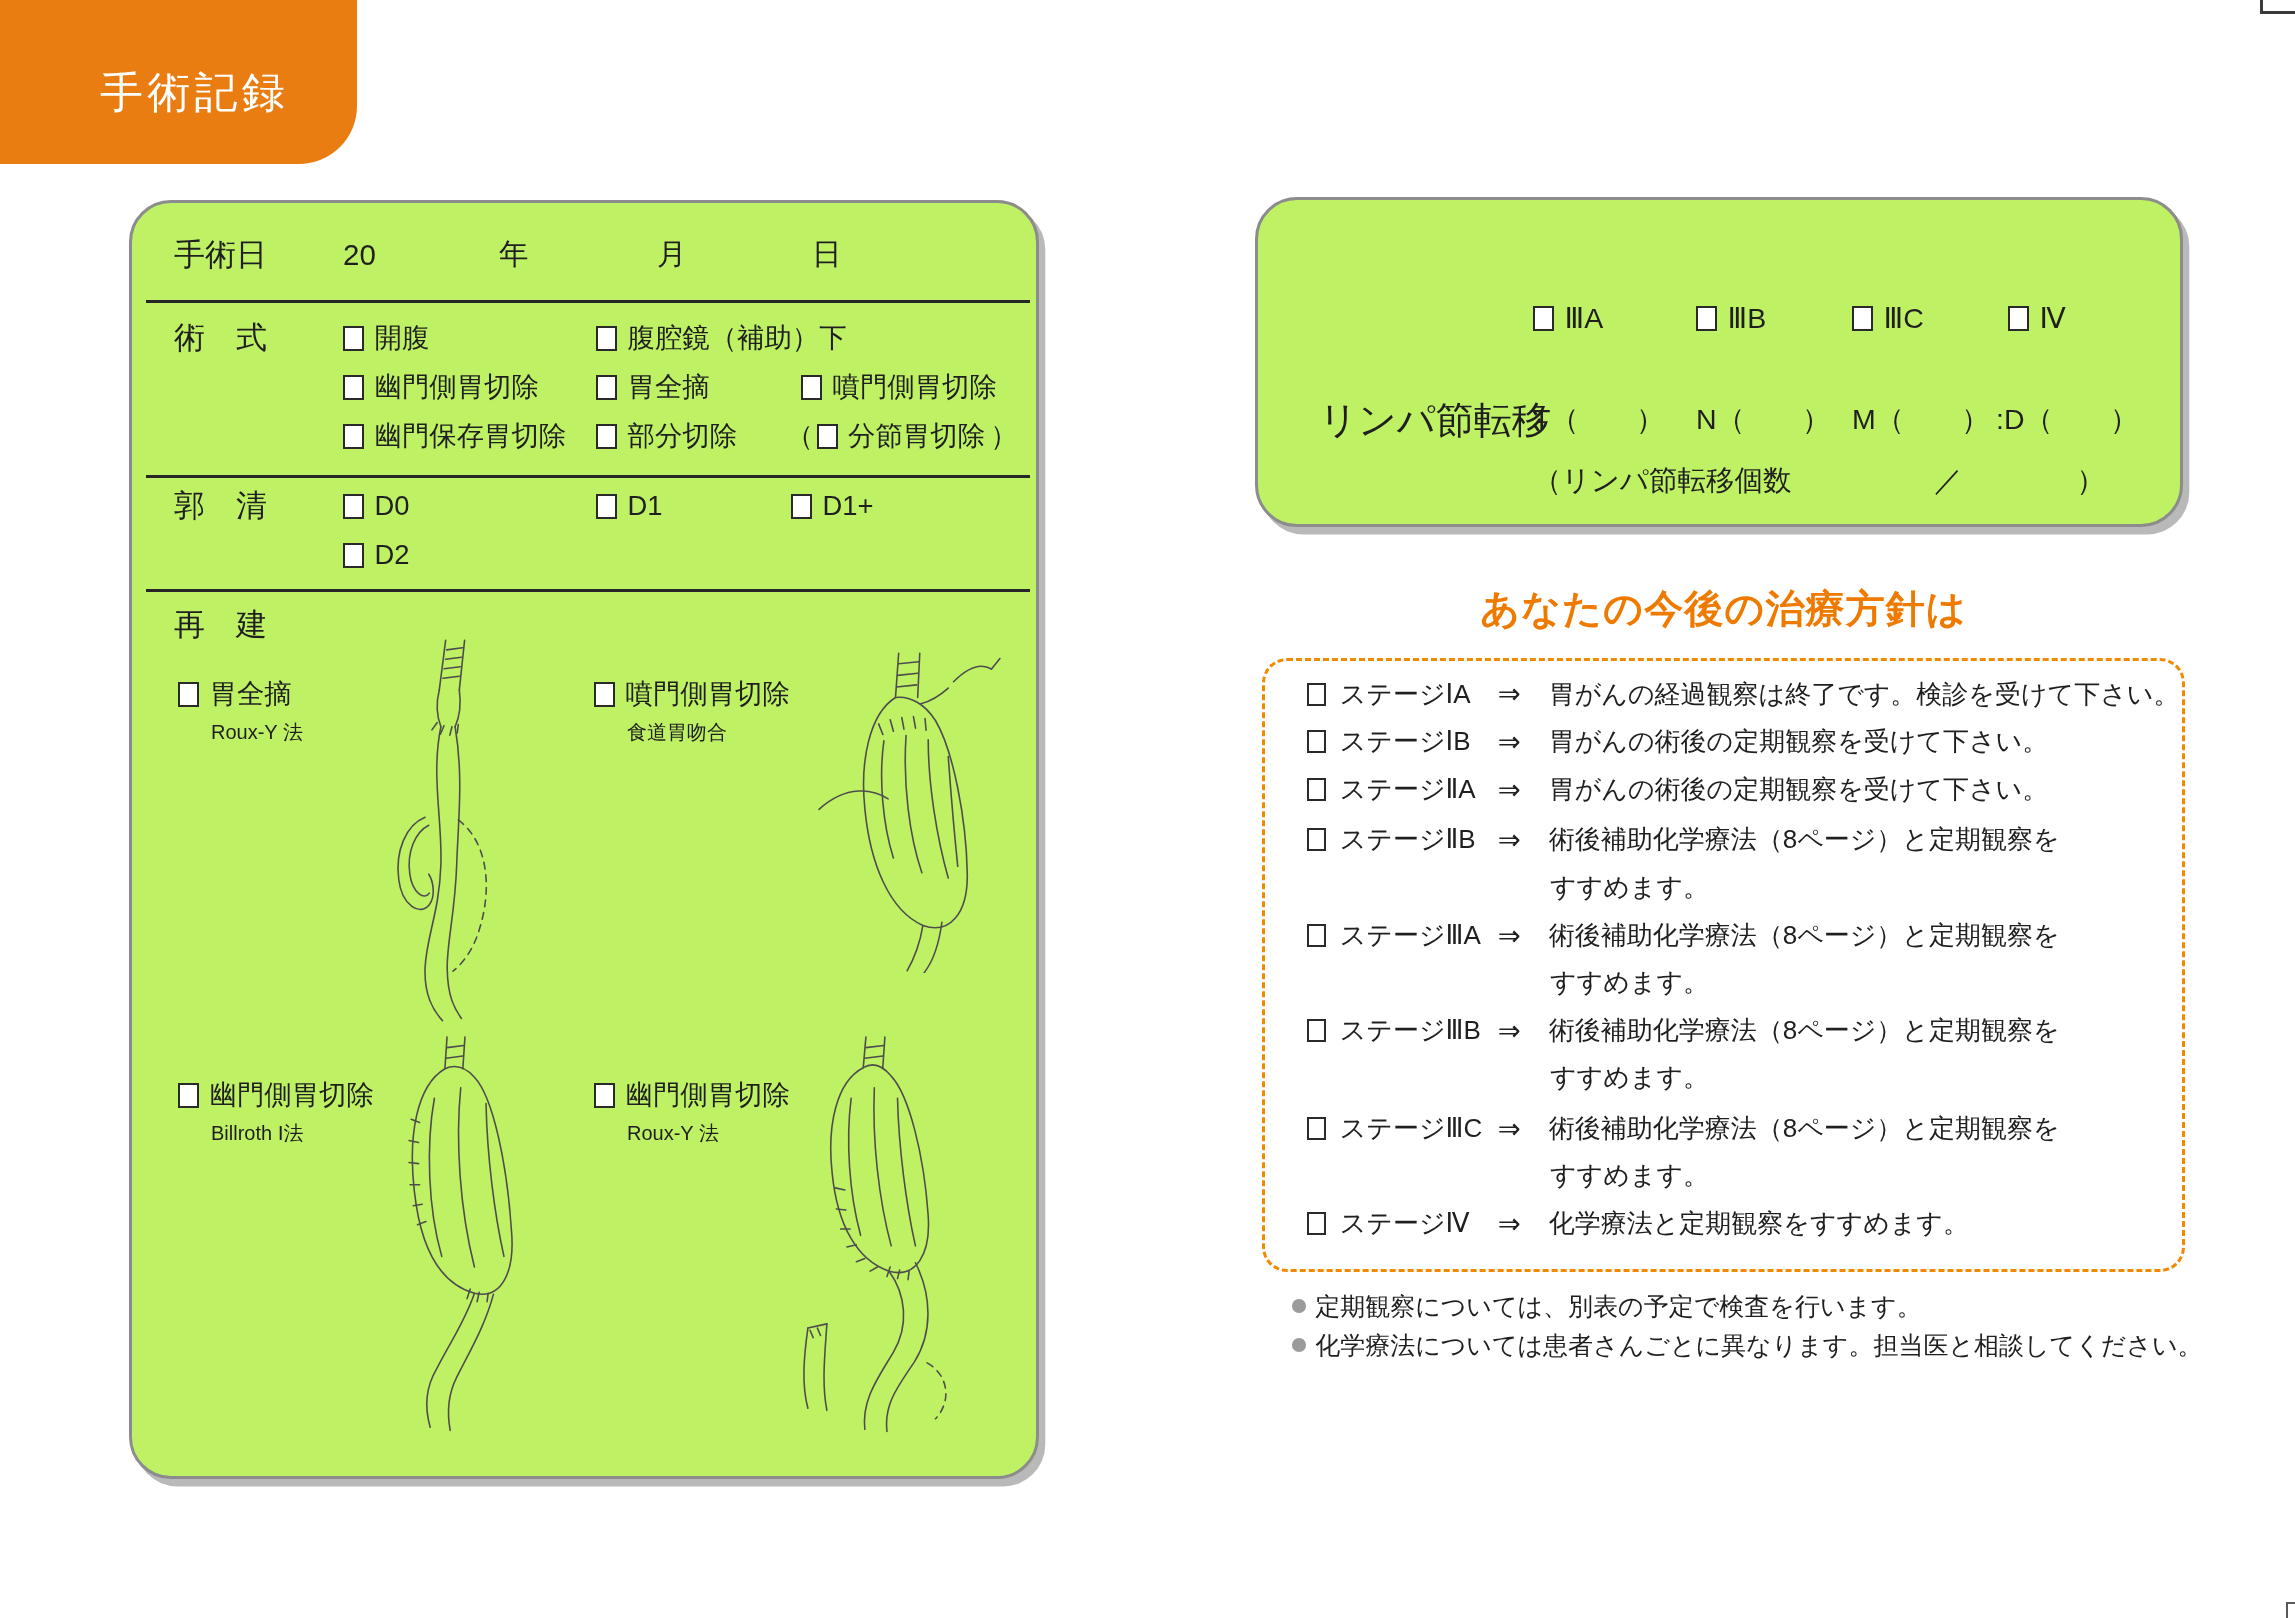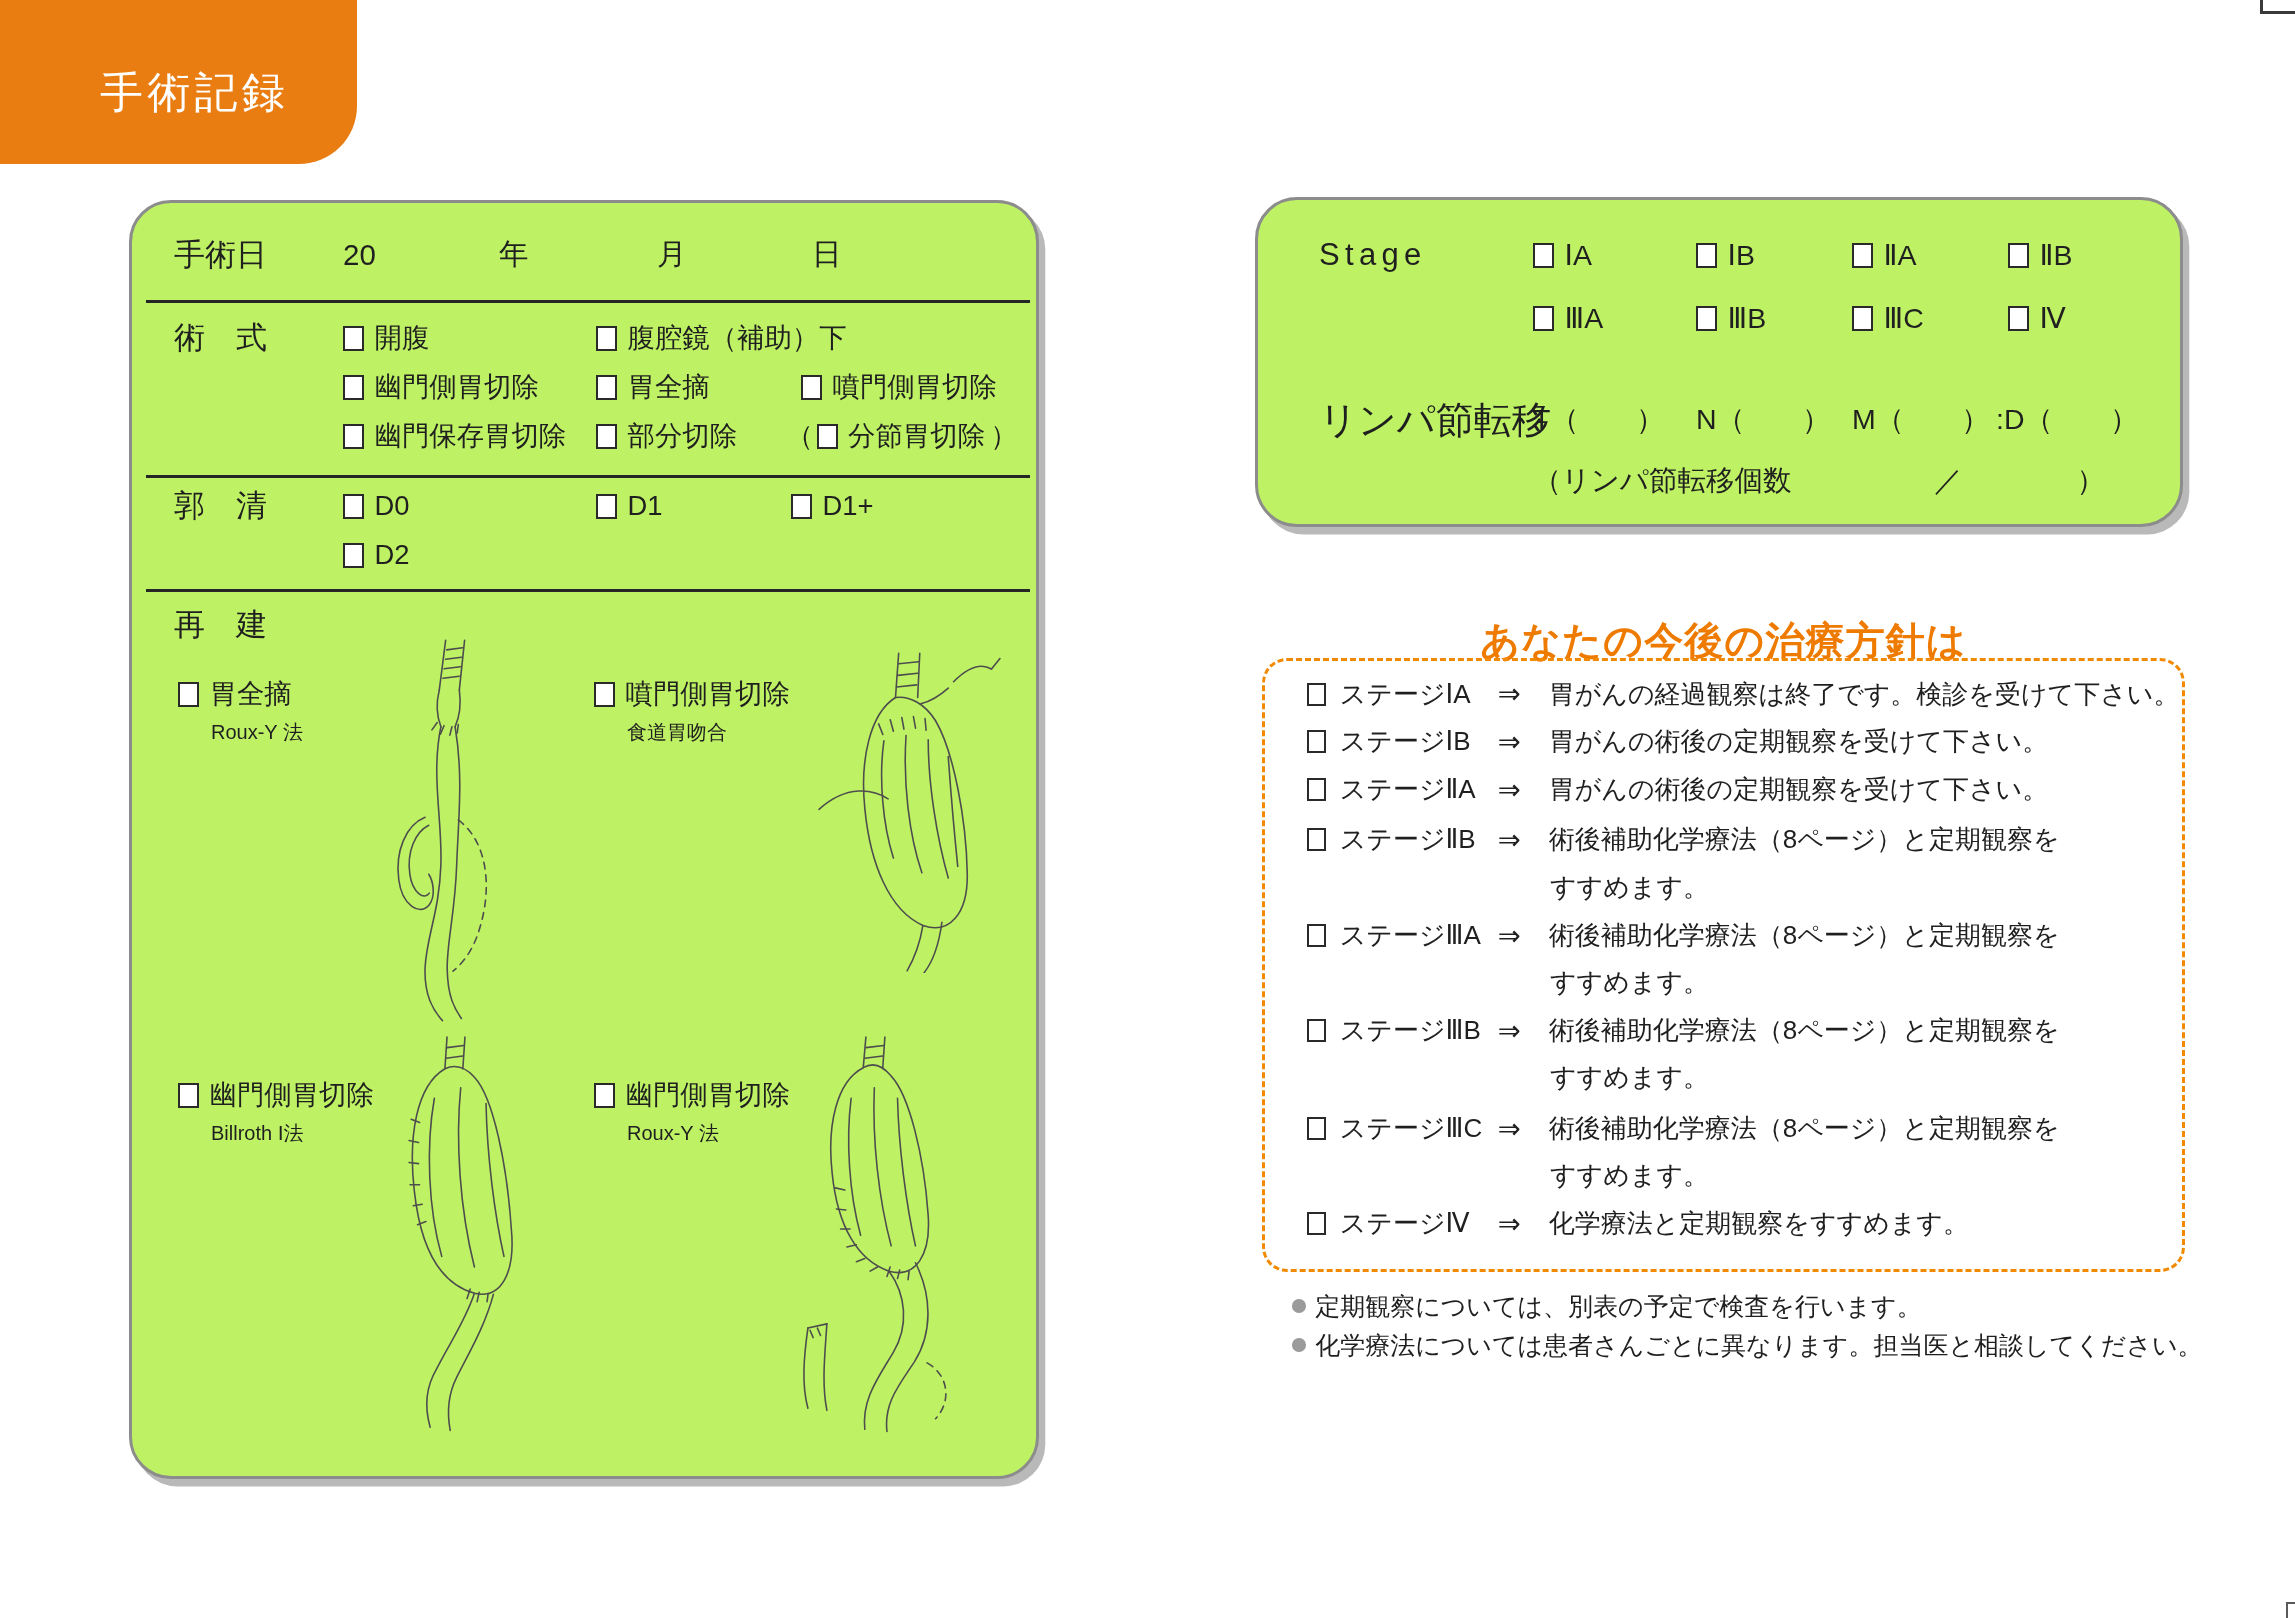--- a/index.html
+++ b/index.html
@@ -37,21 +37,21 @@
   .recon-method{margin-left:33px;margin-top:4.2px;font-size:20px;}
   .diagram{position:absolute;}
 
   
   .stage-word{letter-spacing:5.3px;font-size:31px;font-weight:500;}
   .stage-opt{position:absolute;top:0;height:42px;display:flex;align-items:center;font-size:28.5px;font-weight:500;}
   .lymph-item{position:absolute;top:0;height:42px;display:flex;align-items:center;font-size:28.5px;font-weight:500;}
 
   
   .treat-title{position:absolute;left:1262px;top:582px;width:923px;text-align:center;
-               font-size:39px;font-weight:700;color:#EF7A00;letter-spacing:1.1px;margin-top:32px;}
+               font-size:39px;font-weight:700;color:#EF7A00;letter-spacing:1.1px;}
   .treat-box{position:absolute;left:1262px;top:658px;width:923px;height:614px;
              border:3.2px dashed #F18A00;border-radius:25px;box-sizing:border-box;}
   .t-row{position:absolute;left:42px;height:37px;display:flex;align-items:center;}
   .t-cb{width:19px;height:23px;border-width:2.1px;margin-right:13.7px;}
   .t-stage{width:158px;font-size:26px;font-weight:500;flex:none;}
   .t-arrow{width:51px;font-size:27.4px;flex:none;}
   .t-text{font-size:26px;white-space:nowrap;}
   .t-cont{position:absolute;left:285px;height:37px;display:flex;align-items:center;font-size:26px;}
 
   .note{position:absolute;height:32px;display:flex;align-items:center;font-size:25px;}
@@ -298,41 +298,20 @@
           <path d="M322,622 C362,644 370,694 338,728" stroke-dasharray="13 11"></path>
           <path d="M252,440 L246,458"></path>
             <path d="M270,446 L266,462"></path>
             <path d="M288,448 L286,464"></path>
         </g>
       </svg>
     </div>
   </div>
 
   <div class="panel stage-panel">
-    <div class="panel-row" style="top:34px">
-      <div class="row-label" style="left:61px">
-        <span class="stage-word">Stage</span>
-      </div>
-      <div class="stage-opt" style="left:275px">
-        <span class="cb"></span>
-        <span>ⅠA</span>
-      </div>
-      <div class="stage-opt" style="left:438px">
-        <span class="cb"></span>
-        <span>ⅠB</span>
-      </div>
-      <div class="stage-opt" style="left:594px">
-        <span class="cb"></span>
-        <span>ⅡA</span>
-      </div>
-      <div class="stage-opt" style="left:750px">
-        <span class="cb"></span>
-        <span>ⅡB</span>
-      </div>
-    </div>
     <div class="panel-row" style="top:97px">
       <div class="stage-opt" style="left:275px">
         <span class="cb"></span>
         <span>ⅢA</span>
       </div>
       <div class="stage-opt" style="left:438px">
         <span class="cb"></span>
         <span>ⅢB</span>
       </div>
       <div class="stage-opt" style="left:594px">

